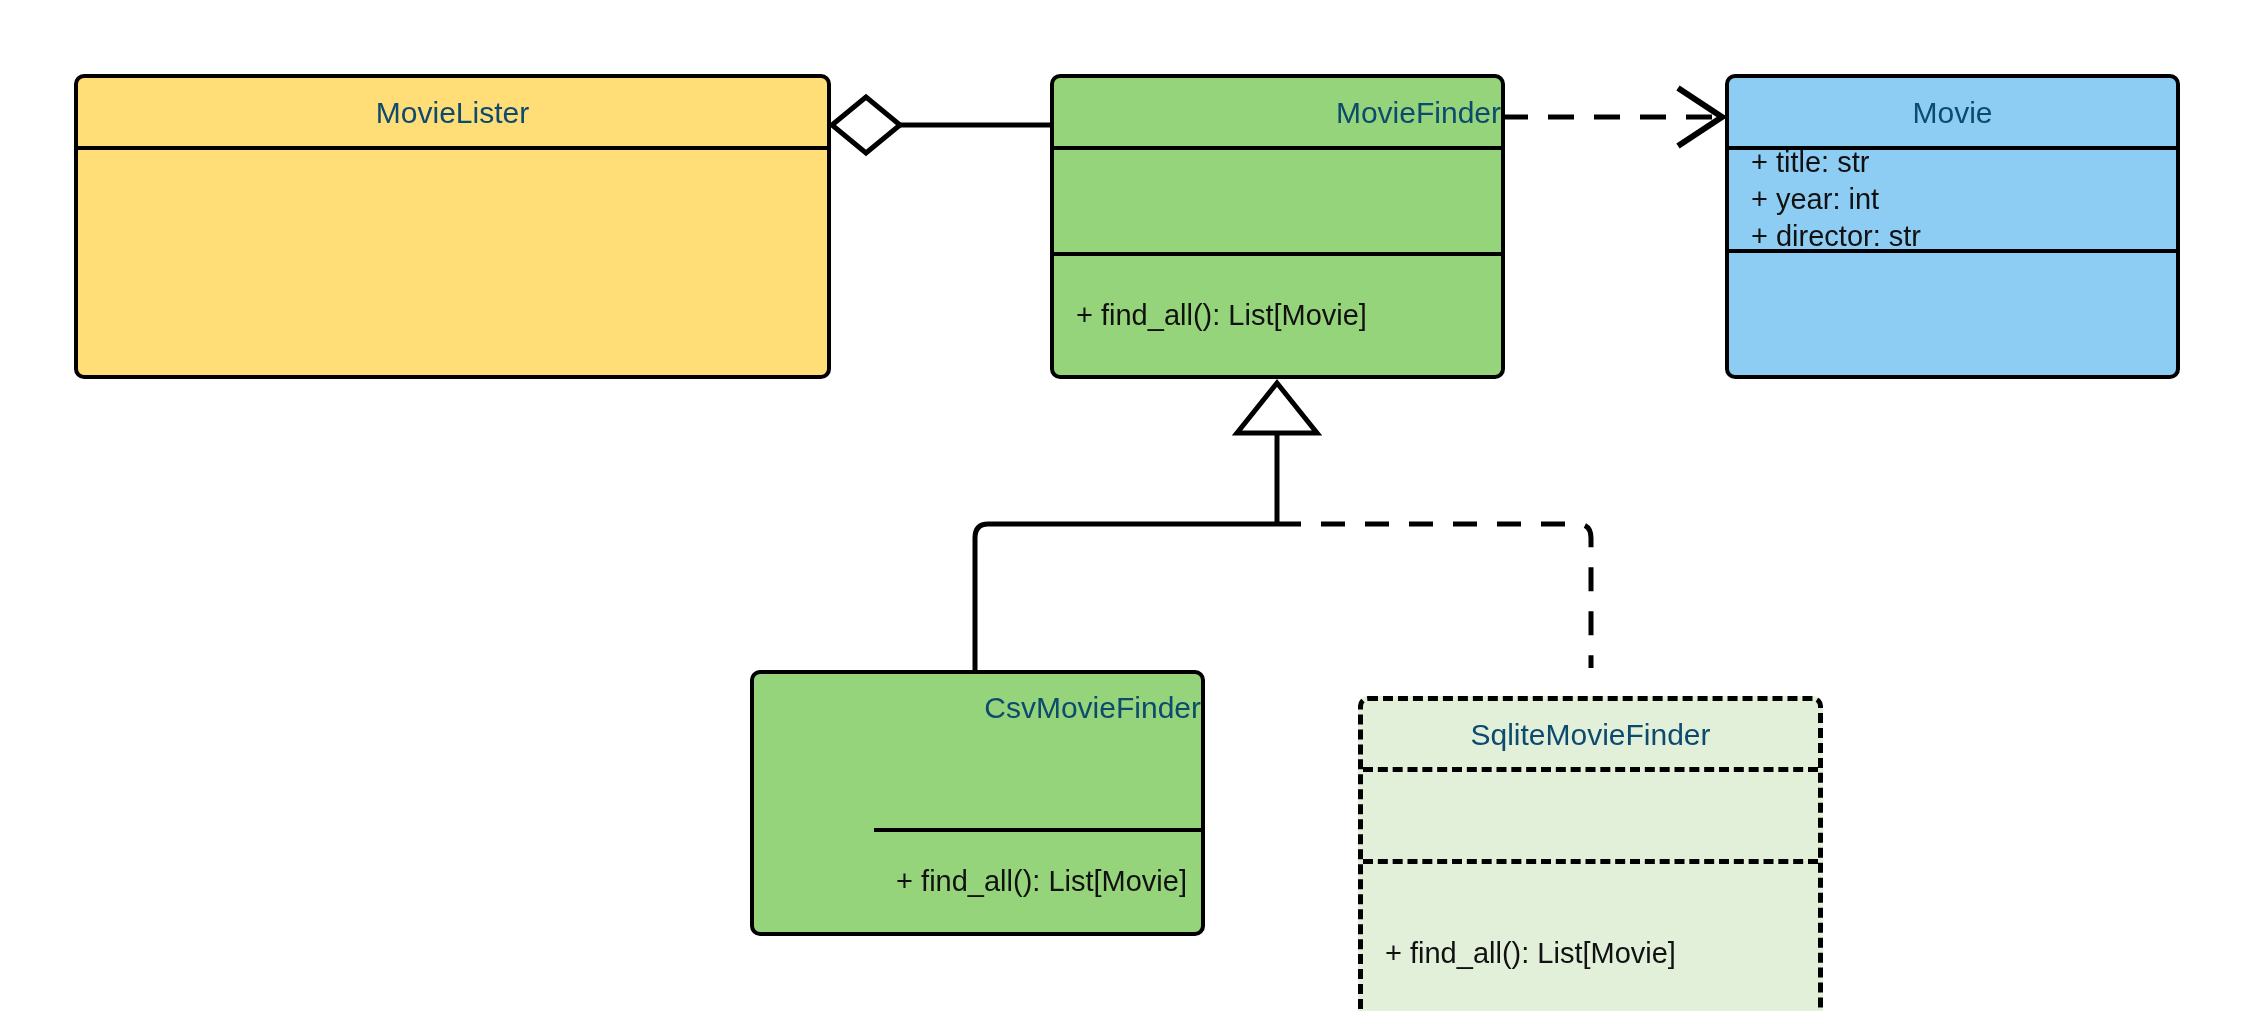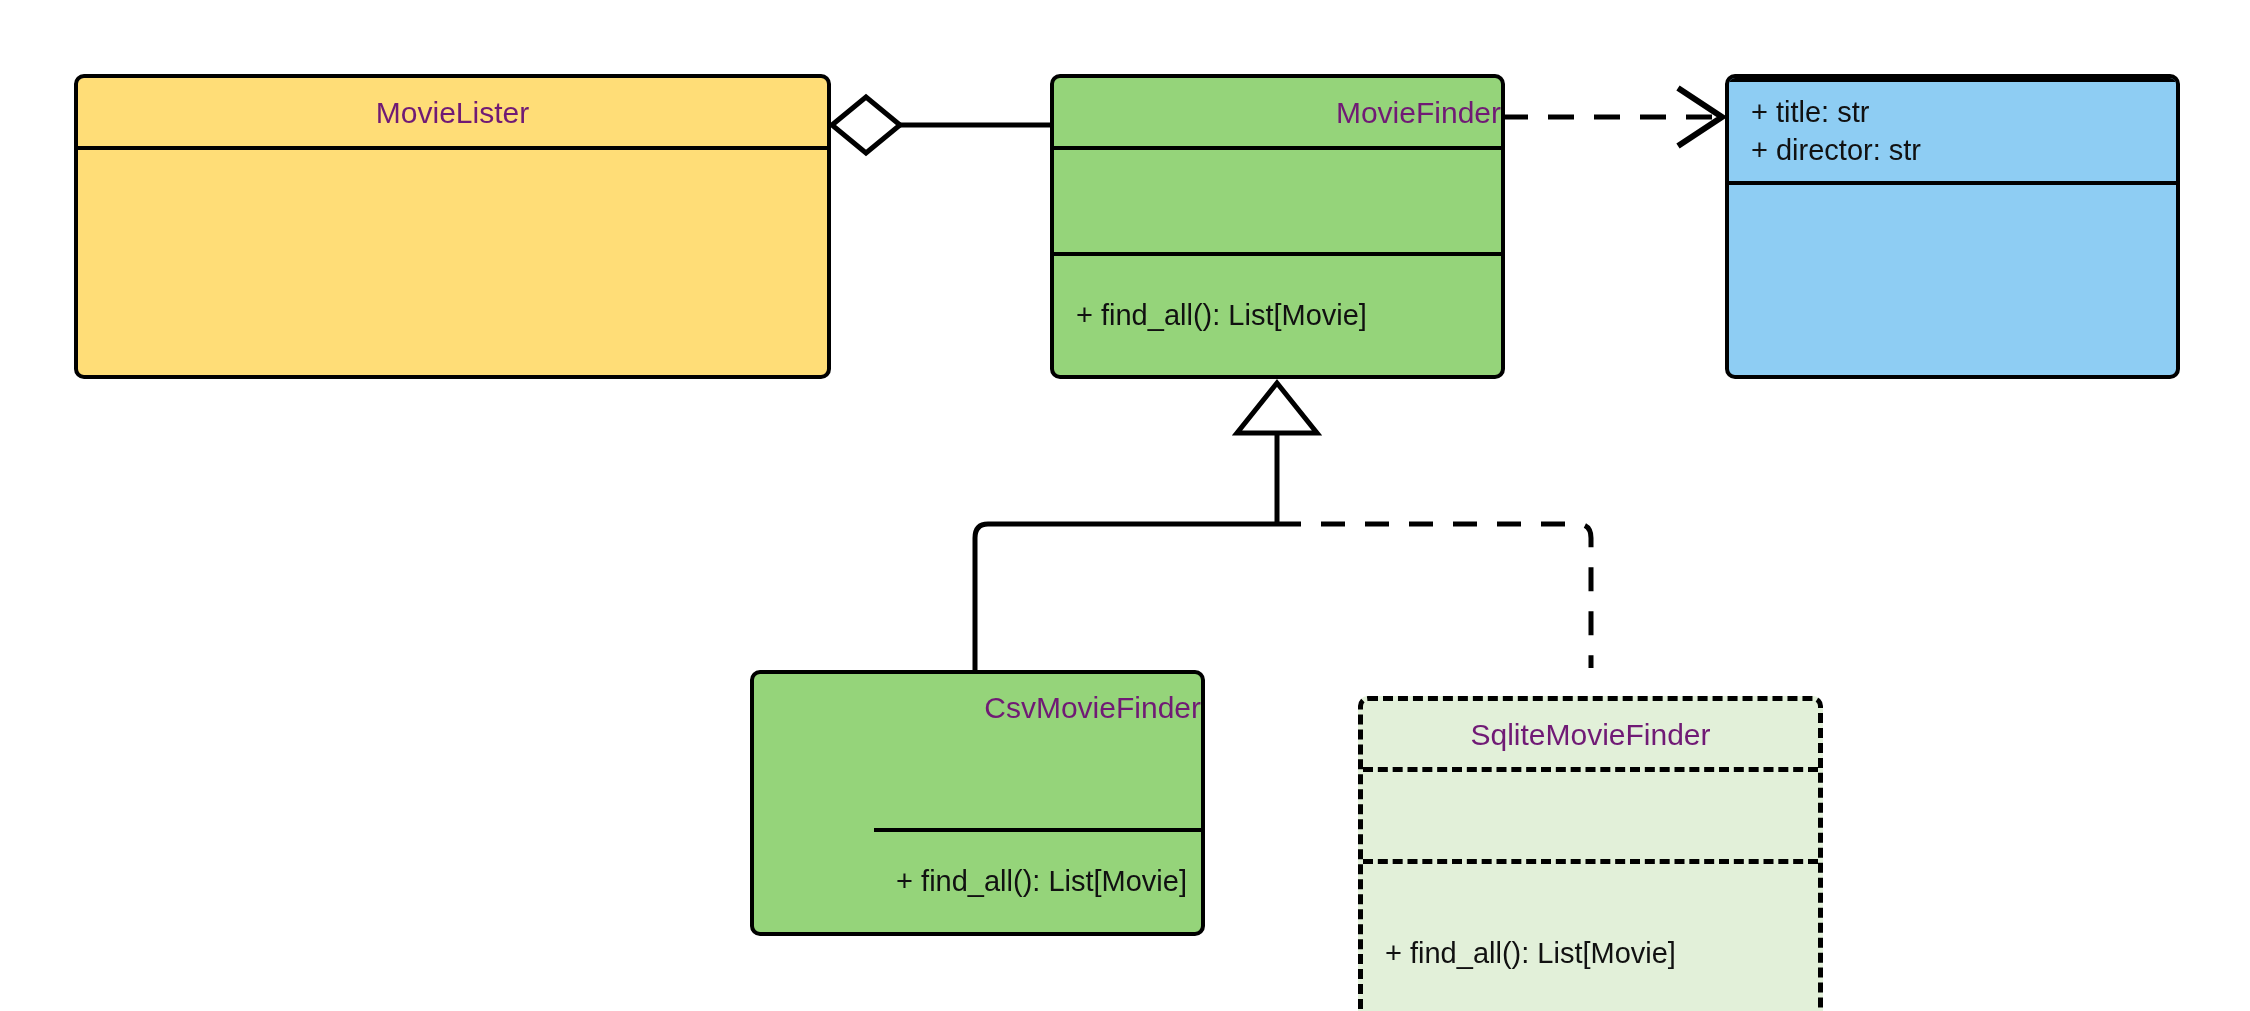--- a/index.html
+++ b/index.html
@@ -47,21 +47,21 @@
     justify-content: center;
   }
   .compartment.divider-top {
     border-top: 4px solid #000000;
   }
   .uml-class.dashed .compartment.divider-top {
     border-top: 5px dashed #000000;
   }
   .class-title {
     font-size: 30px;
-    color: #701a75;
+    color: #0c4a6e;
     line-height: 1.1;
     text-align: center;
     white-space: nowrap;
   }
   .member-list {
     padding-left: 22px;
     padding-right: 14px;
   }
   .member {
     font-size: 29px;
@@ -112,22 +112,26 @@
     <div class="compartment name" style="height:68px;align-items:flex-end;">
       <div class="class-title">MovieFinder</div>
     </div>
     <div class="compartment divider-top" style="height:106px;"></div>
     <div class="compartment divider-top member-list" style="flex:1;">
       <div class="member">+ find_all(): List[Movie]</div>
     </div>
   </div>
 
   <div class="uml-class" style="left:1725px; top:74px; width:455px; height:305px; background:#8ecdf3;">
+    <div class="compartment name" style="height:68px;">
+      <div class="class-title">Movie</div>
+    </div>
     <div class="compartment divider-top member-list" style="height:103px;">
       <div class="member">+ title: str</div>
+      <div class="member">+ year: int</div>
       <div class="member">+ director: str</div>
     </div>
     <div class="compartment divider-top" style="flex:1;"></div>
   </div>
 
   <div class="uml-class" style="left:750px; top:670px; width:455px; height:266px; background:#95d47a;align-items:flex-end;">
     <div class="compartment name" style="height:66px;">
       <div class="class-title">CsvMovieFinder</div>
     </div>
     <div class="compartment divider-top" style="height:88px;"></div>

